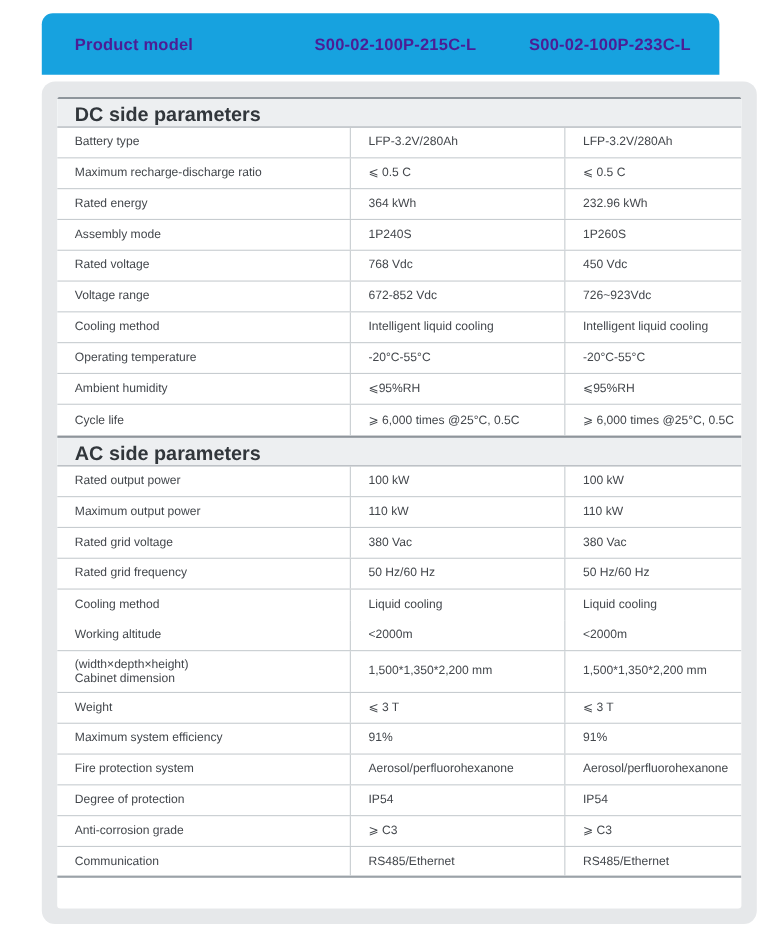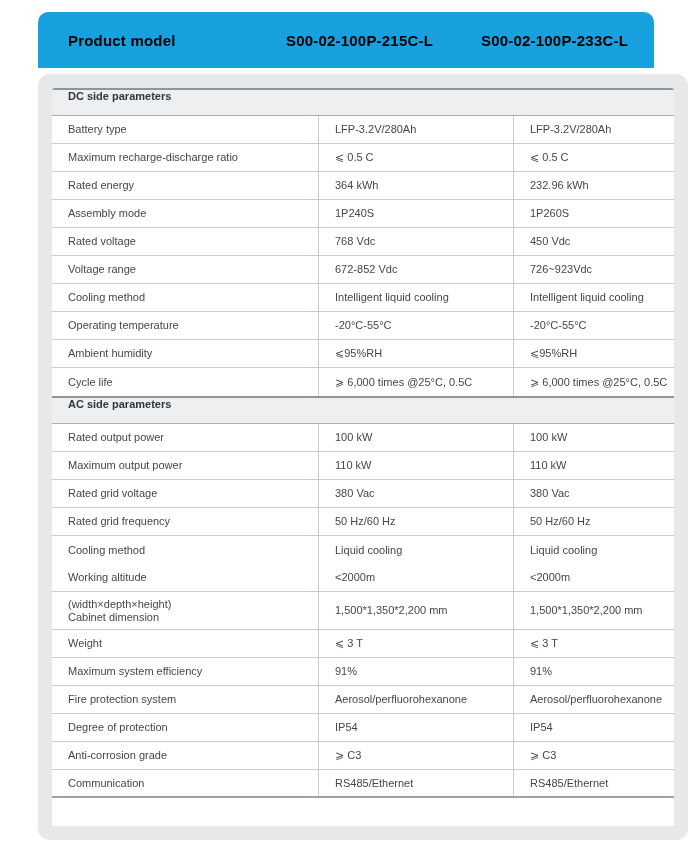--- a/index.html
+++ b/index.html
@@ -5,39 +5,39 @@
   html,body{margin:0;padding:0;}
   body{
     width:694px;height:850px;position:relative;background:#ffffff;
     font-family:"Liberation Sans","DejaVu Sans",sans-serif;
     -webkit-font-smoothing:antialiased;
   }
   .header-bar{
     position:absolute;left:38px;top:12px;width:616px;height:56px;
     background:#17A2DF;border-radius:10px 10px 0 0;
     display:grid;grid-template-columns:232px 195px 1fr;align-items:center;
-    color:#000000;font-weight:bold;font-size:15px;letter-spacing:.2px;
+    color:#4c1d95;font-weight:bold;font-size:15px;letter-spacing:.2px;
     box-sizing:border-box;
   }
   .hcell{padding-left:16px;white-space:nowrap;}
   .hcell.first{padding-left:30px;}
   .card{
     position:absolute;left:38px;top:74px;width:650px;height:766px;
     background:#E6E8EA;border-radius:12px;
   }
   .panel{
     position:absolute;left:14px;top:14px;width:622px;height:738px;
     background:#ffffff;border-radius:3px;overflow:hidden;
   }
   .spec-table{width:100%;}
   .section-row{
     height:28px;box-sizing:border-box;background:#EDEFF1;
     border-top:2px solid #8E959B;border-bottom:1px solid #A8AEB4;
-    display:flex;align-items:flex-start;padding-left:16px;
-    font-weight:bold;font-size:11px;color:#31363B;
+    display:flex;align-items:flex-end;padding-left:16px;
+    font-weight:bold;font-size:18px;color:#31363B;
   }
   .row{
     display:grid;grid-template-columns:218px 195px 1fr;
     height:28px;box-sizing:border-box;
     border-bottom:1px solid #C7CCD0;
     font-size:11px;color:#43474C;
   }
   .row.tall{height:38px;}
   .row.sec-end{border-bottom:none;}
   .row.table-end{border-bottom:2px solid #9BA2A8;}

